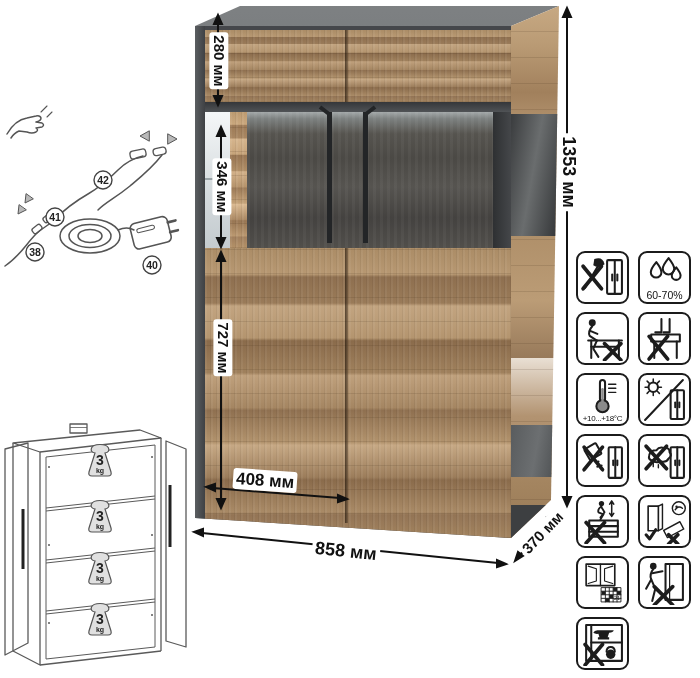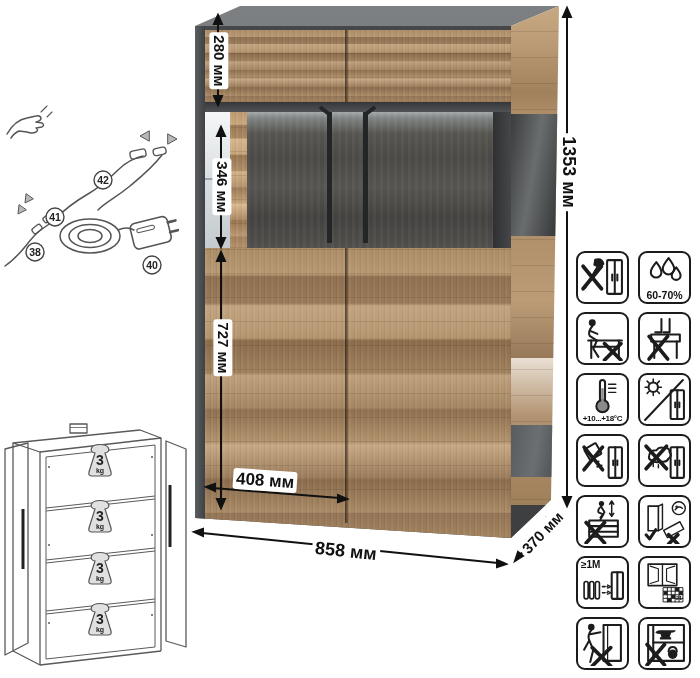--- a/index.html
+++ b/index.html
@@ -55,21 +55,21 @@
   
   .icon-grid{position:absolute;left:576px;top:251px;display:grid;
     grid-template-columns:53px 53px;grid-auto-rows:53px;gap:8px 9px;}
   .icon-box{position:relative;border:2.4px solid #1b1b1b;border-radius:9px;background:#fff;
     display:flex;align-items:center;justify-content:center;}
   .icon-box svg{width:45px;height:45px;}
   .ic{stroke:#1c1c1c;fill:none;stroke-width:2;stroke-linecap:round;stroke-linejoin:round;}
   .ic .f{fill:#1c1c1c;stroke:none;}
   .ic .x{stroke-width:3.6;}
   .icon-label{position:absolute;left:0;right:0;bottom:1px;text-align:center;
-    font-weight:700;font-size:10.5px;color:#111;}
+    font-weight:400;font-size:10.5px;color:#111;margin-top:28px;}
   .icon-label.small{font-size:8px;letter-spacing:-.3px;}
   .icon-label.topleft{top:1px;bottom:auto;left:3px;right:auto;text-align:left;font-size:10px;}
   .icon-label.tiny{left:auto;right:7px;bottom:6px;font-size:5.5px;}
 
   
   .wiring{position:absolute;left:2px;top:98px;width:192px;height:185px;}
   .shelfdiag{position:absolute;left:0;top:423px;width:190px;height:255px;}
   .numc circle{fill:#fff;stroke:#444;stroke-width:1.4;}
   .numc text{font-weight:700;font-size:10.5px;fill:#222;text-anchor:middle;font-family:"Liberation Sans",sans-serif;}
   .wt-path{fill:#e0e0e0;stroke:#555;stroke-width:1.2;}
@@ -364,32 +364,20 @@
         <path d="M32.5 10.5 q3 -4.5 7 -1.5" stroke-width="1.4"></path>
         <circle class="f" cx="33.8" cy="7.6" r="1.2"></circle>
         <g transform="rotate(62 31 30)">
             <rect x="27" y="21" width="8" height="18" stroke-width="1.4"></rect>
           </g>
         <line class="x" x1="26" y1="35" x2="35" y2="44"></line>
           <line class="x" x1="35" y1="35" x2="26" y2="44"></line>
       </svg>
     </div>
 
-    <div class="icon-box">
-      <svg class="ic" viewBox="0 0 44 44">
-        <rect x="4" y="21" width="4" height="17" rx="2" stroke-width="1.6"></rect>
-        <rect x="9.5" y="21" width="4" height="17" rx="2" stroke-width="1.6"></rect>
-        <rect x="15" y="21" width="4" height="17" rx="2" stroke-width="1.6"></rect>
-        <path d="M22 26 h5 M22 32 h5" stroke-dasharray="2.5 2" stroke-width="1.6"></path>
-        <path d="M27 24.5 l3 1.5 l-3 1.5 M27 30.5 l3 1.5 l-3 1.5" stroke-width="1.3"></path>
-        <rect x="31" y="12" width="11" height="26" rx="1"></rect>
-        <line x1="36.5" y1="12" x2="36.5" y2="38"></line>
-      </svg>
-      <div class="icon-label topleft">≥1M</div>
-    </div>
 
     <div class="icon-box">
       <svg class="ic" viewBox="0 0 44 44">
         <rect x="6" y="4" width="28" height="21" stroke-width="1.6"></rect>
         <line x1="20" y1="4" x2="20" y2="25" stroke-width="1.3"></line>
         <path d="M8 6 l8 2.5 v12 l-8 2.5" stroke-width="1.1"></path>
         <path d="M32 6 l-8 2.5 v12 l8 2.5" stroke-width="1.1"></path>
         <g stroke-width=".9">
           <rect x="21" y="27" width="19" height="14" fill="#fff"></rect>
           <path d="M21 30.5 h19 M21 34 h19 M21 37.5 h19 M24.8 27 v14 M28.6 27 v14 M32.4 27 v14 M36.2 27 v14"></path>

